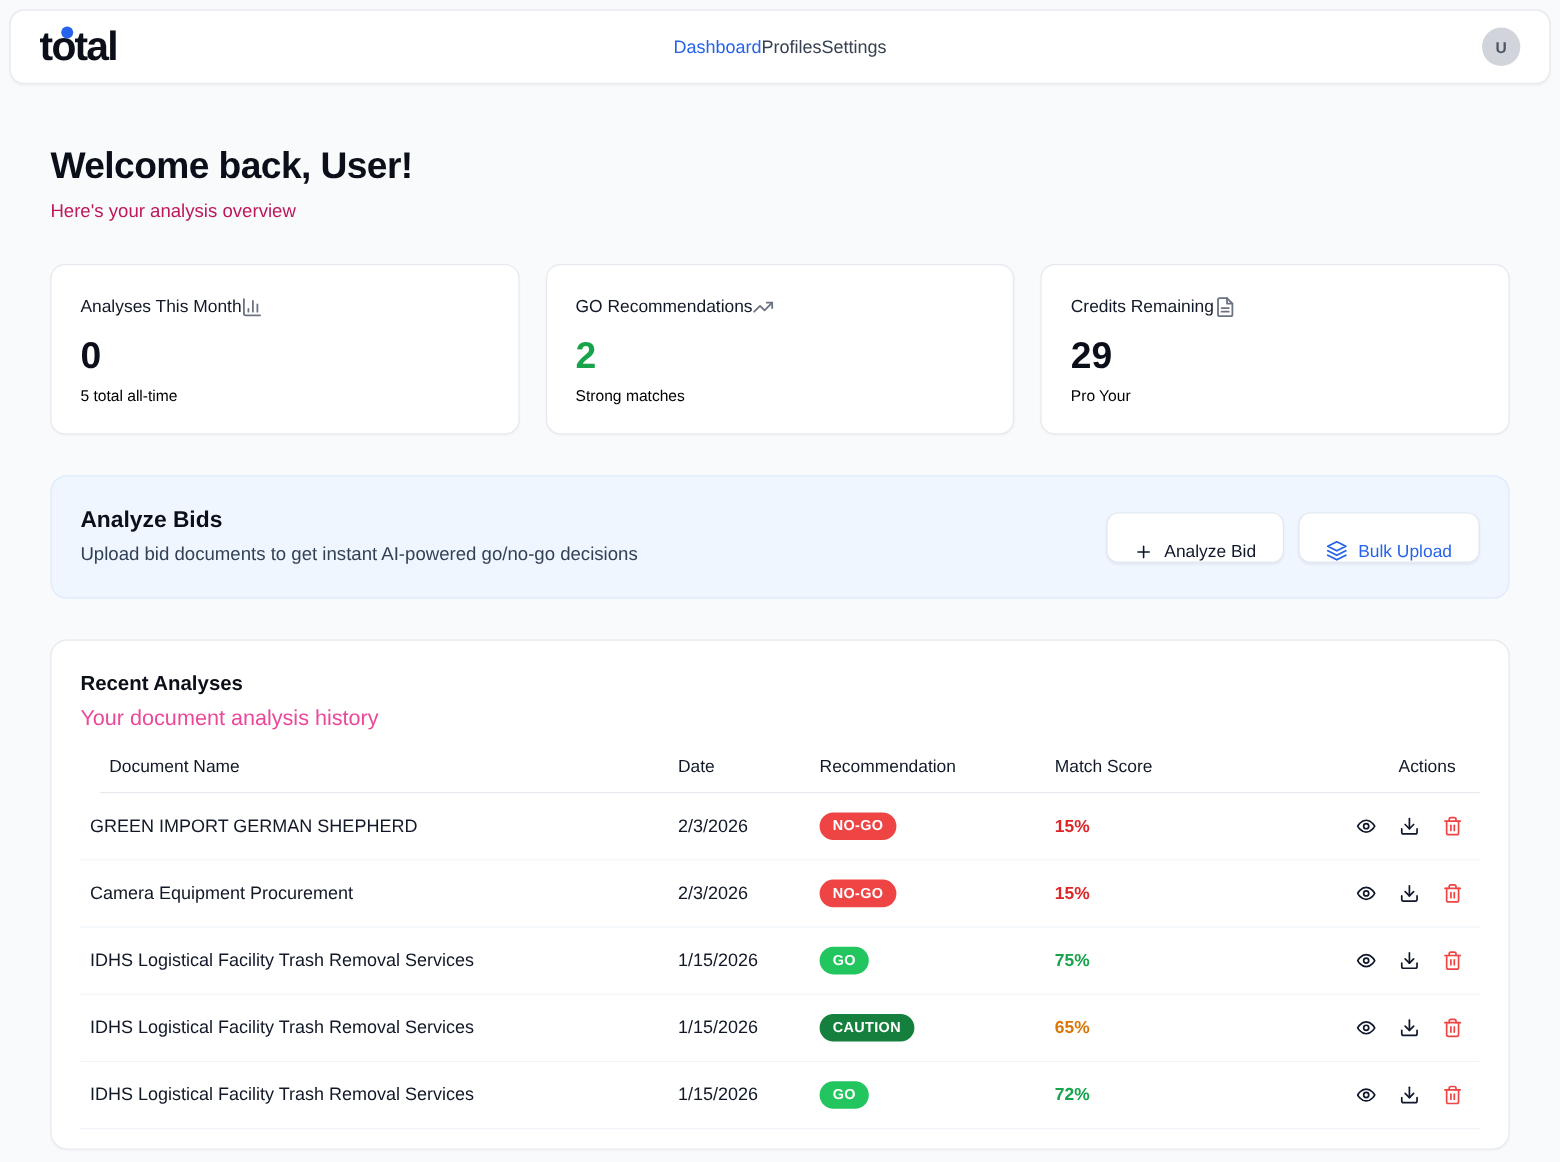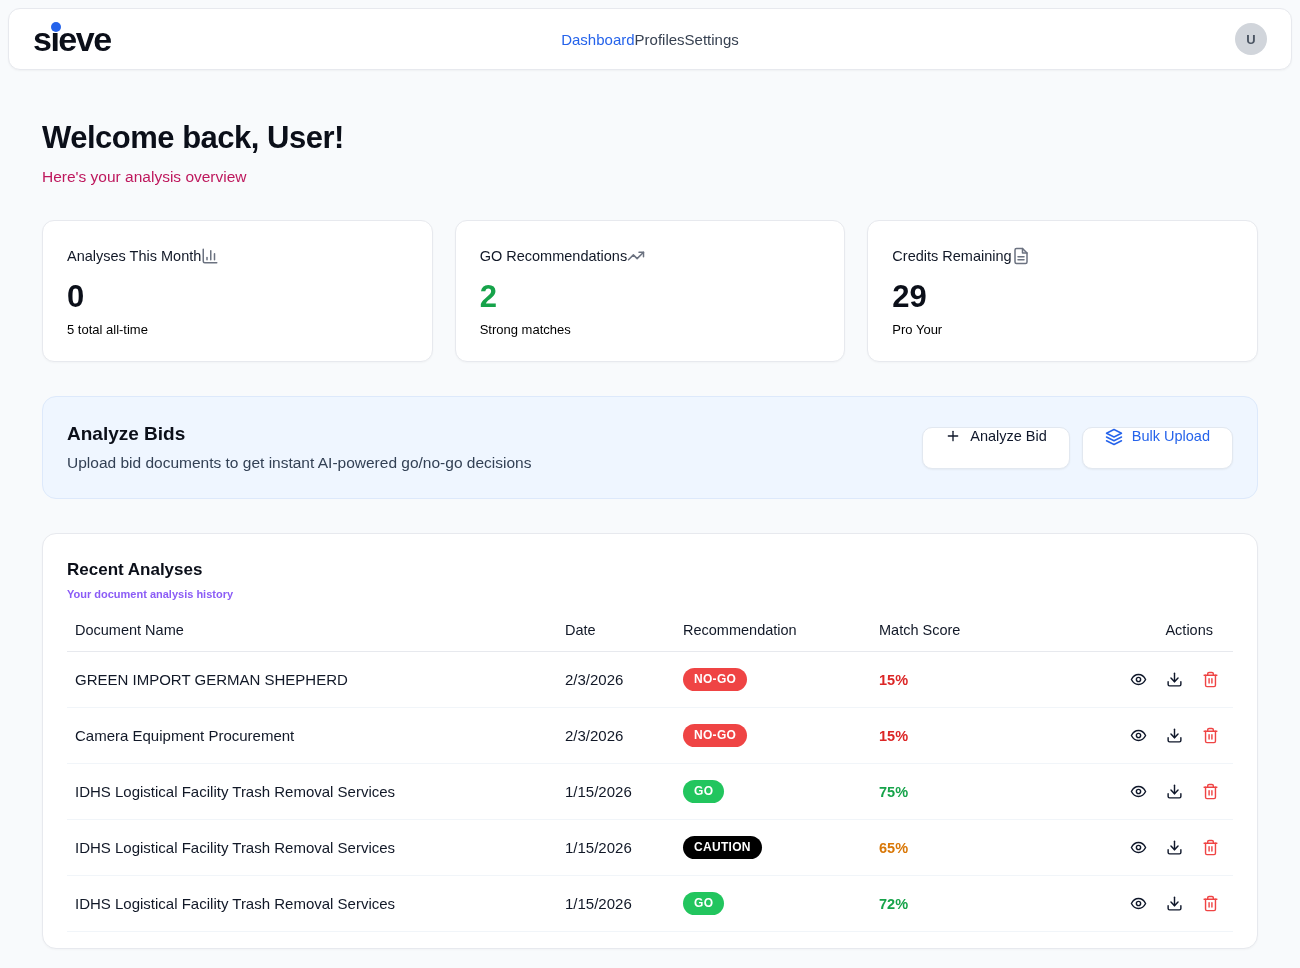--- a/index.html
+++ b/index.html
@@ -101,21 +101,21 @@
     padding: 26px 24px;
     display: flex;
     align-items: center;
     justify-content: space-between;
   }
   .analyze-title { font-size: 19px; font-weight: 700; color: #0b0f19; }
   .analyze-subtitle { margin-top: 9px; font-size: 15.5px; color: #334155; }
   .analyze-buttons { display: flex; gap: 12px; }
   .btn {
     display: inline-flex;
-    align-items: flex-start;
+    align-items: flex-end;
     justify-content: center;
     gap: 9px;
     height: 42px;
     padding: 0 22px;
     background: #ffffff;
     border: 1px solid #e2e8f0;
     border-radius: 10px;
     font-family: inherit;
     font-size: 14.5px;
     font-weight: 500;
@@ -131,32 +131,33 @@
   .recent-card {
     margin-top: 34px;
     margin-bottom: 18px;
     background: #fff;
     border: 1px solid #e7e9ee;
     border-radius: 14px;
     padding: 26px 24px 16px;
     box-shadow: 0 1px 2px rgba(0,0,0,.03);
   }
   .recent-title { font-size: 17px; font-weight: 700; color: #0b0f19; }
-  .recent-subtitle { margin-top: 8px; font-size: 11px; color: #8b5cf6; font-weight: bold; }
+  .recent-subtitle { margin-top: 8px; font-size: 18px; color: #ec4899; }
 
   .table { margin-top: 22px; }
   .thead, .trow {
     display: grid;
     grid-template-columns: minmax(0,1fr) 118px 196px 214px 132px;
     align-items: center;
     padding: 0 8px;
   }
   .thead {
     border-bottom: 1px solid #e7e9ee;
     padding-bottom: 13px;
+    margin-left: 16px;
   }
   .th { font-size: 14.5px; font-weight: 500; color: #111827; }
   .th.actions { text-align: right; padding-right: 12px; }
   .trow { border-bottom: 1px solid #f1f5f9; padding-top: 16px; padding-bottom: 16px; }
   .trow:last-child { border-bottom: 1px solid #f1f5f9; }
   .cell { font-size: 15px; color: #111827; }
   .badge {
     display: inline-block;
     padding: 4px 11px;
     border-radius: 999px;
@@ -173,21 +174,21 @@
     cursor: pointer; color: #0f172a; display: flex; align-items: center;
   }
   .icon-btn svg { width: 17px; height: 17px; }
   .icon-btn.trash { color: #ef4444; }
 </style>
 </head>
 <body>
 
 <header class="navbar">
   <div class="logo">
-    <span>sieve</span>
+    <span>total</span>
     <span class="logo-dot"></span>
   </div>
   <nav class="nav-links">
     <a href="#" class="nav-link active">Dashboard</a>
     <a href="#" class="nav-link">Profiles</a>
     <a href="#" class="nav-link">Settings</a>
   </nav>
   <div class="avatar">U</div>
 </header>
 
@@ -393,21 +394,21 @@
                     <line x1="10" y1="11" x2="10" y2="17"></line>
                     <line x1="14" y1="11" x2="14" y2="17"></line>
                   </svg>
                 </span>
               </button>
             </div>
           </div>
           <div class="trow">
             <div class="cell name">IDHS Logistical Facility Trash Removal Services</div>
             <div class="cell date">1/15/2026</div>
-            <div class="cell"><span class="badge" style="background:#000000">CAUTION</span></div>
+            <div class="cell"><span class="badge" style="background:#15803d">CAUTION</span></div>
             <div class="cell score" style="color:#d97706">65%</div>
             <div class="cell actions">
               <button class="icon-btn">
                 <span style="display:flex;">
                   <svg viewBox="0 0 24 24" fill="none" stroke="currentColor" stroke-width="2" stroke-linecap="round" stroke-linejoin="round">
                     <path d="M2 12s3.5-7 10-7 10 7 10 7-3.5 7-10 7-10-7-10-7z"></path>
                     <circle cx="12" cy="12" r="3"></circle>
                   </svg>
                 </span>
               </button>

